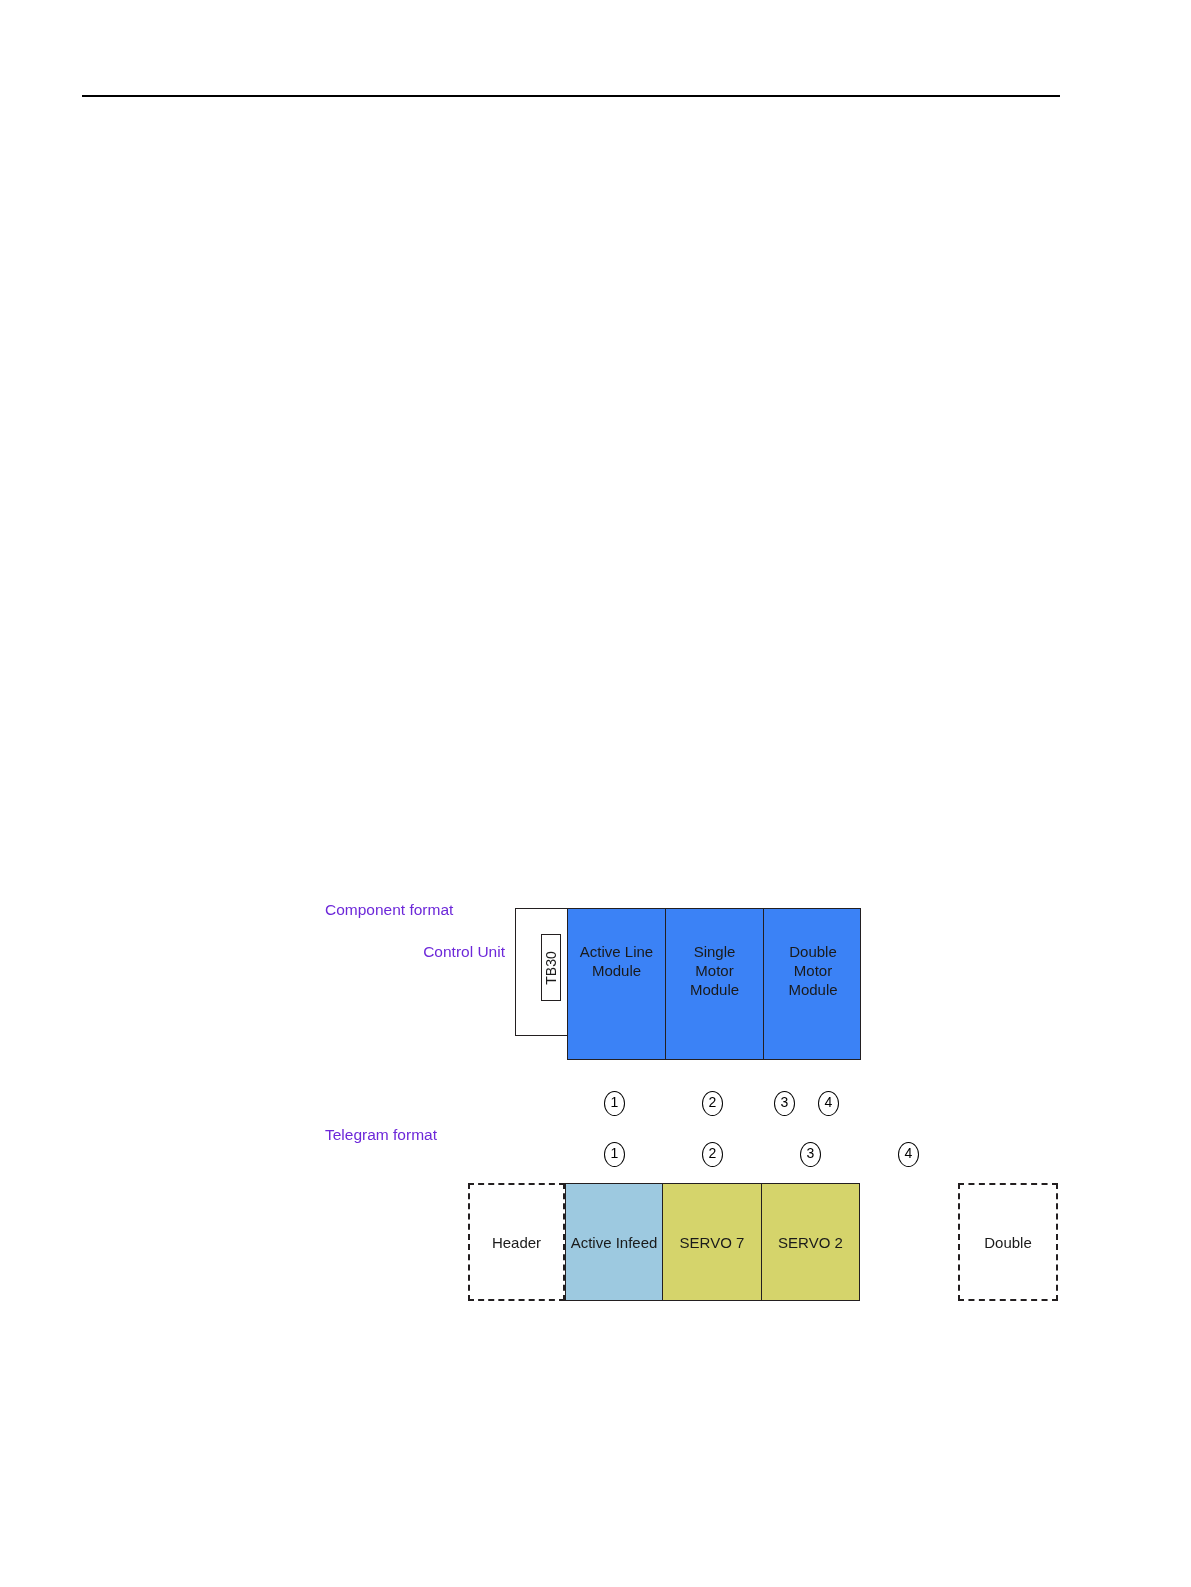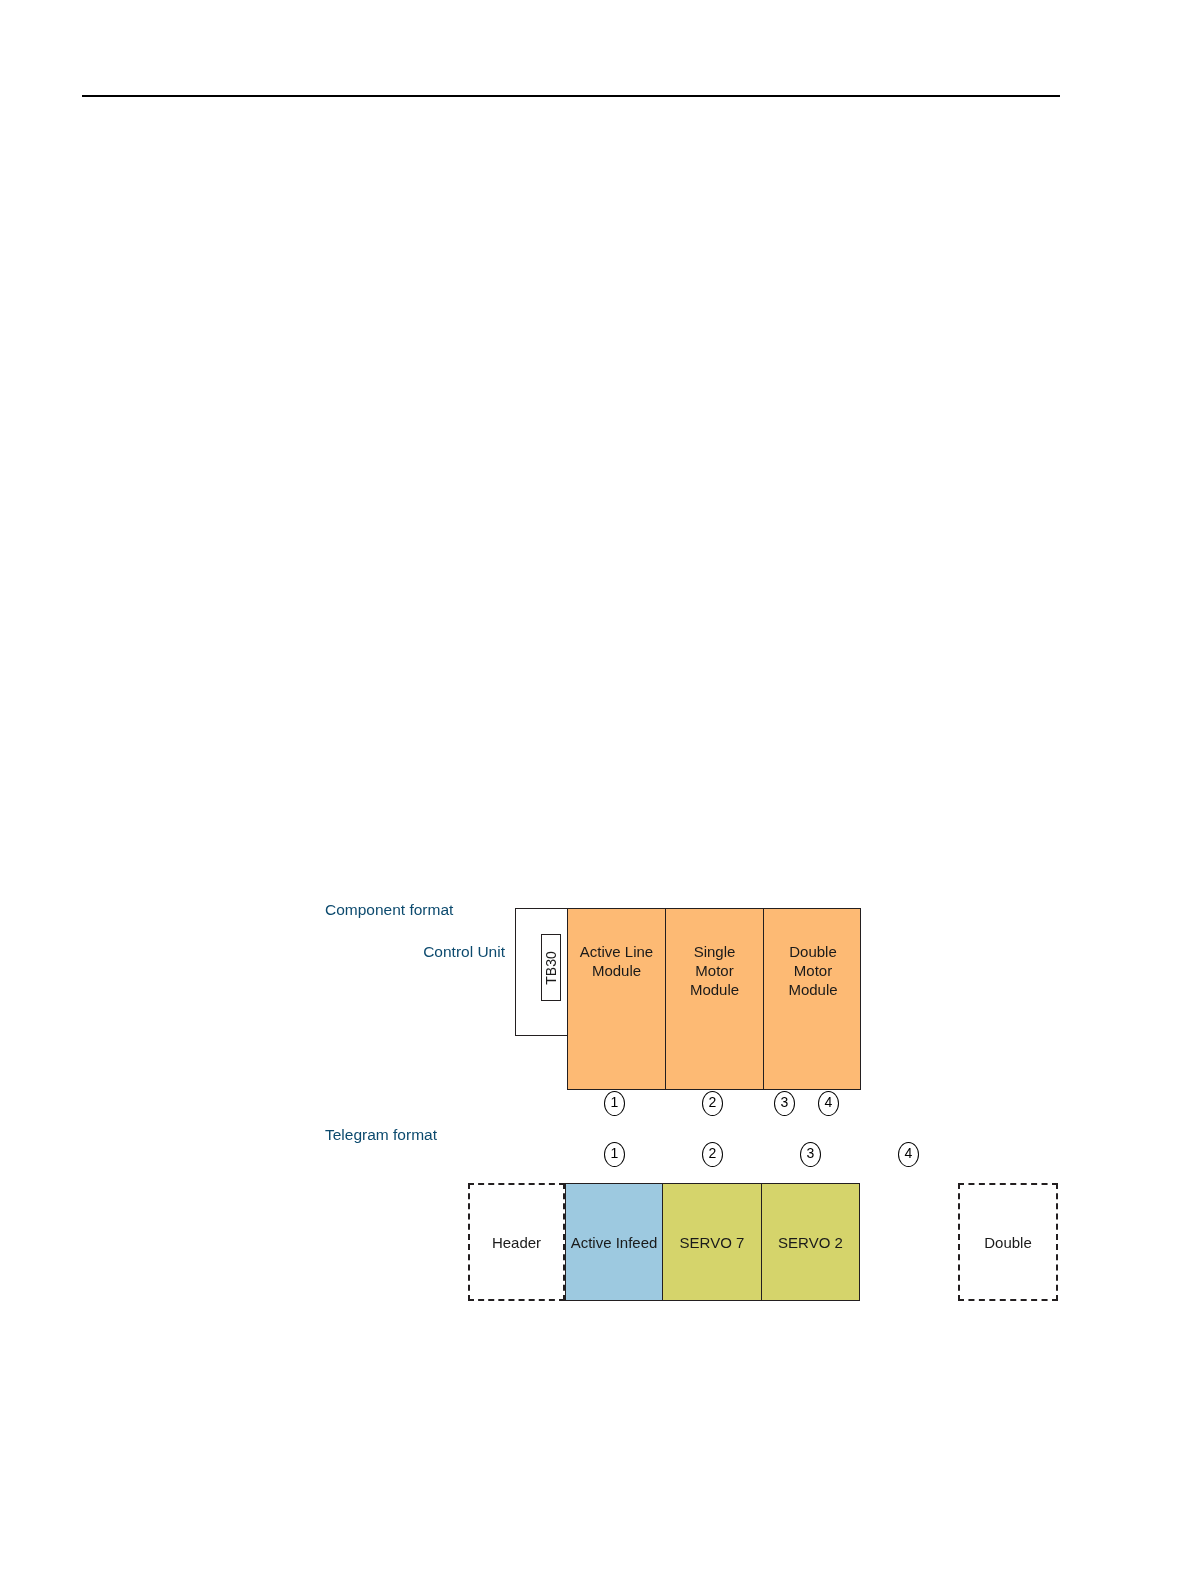--- a/index.html
+++ b/index.html
@@ -27,21 +27,21 @@
     width: 978px;
     height: 0;
     border-top: 2px solid #000000;
   }
 
   
   .caption {
     position: absolute;
     font-size: 15.5px;
     line-height: 1.2;
-    color: #0c4a6e;
+    color: #6d28d9;
     white-space: nowrap;
   }
   .caption-component { left: 325px; top: 901px; }
   .caption-control   { left: 325px; top: 943px; width: 180px; text-align: right; }
   .caption-telegram  { left: 325px; top: 1126px; }
 
   
   .cf-control-unit {
     position: absolute;
     left: 515px;
@@ -71,25 +71,25 @@
     transform-origin: center center;
     font-size: 14px;
     white-space: nowrap;
     color: #1a1a1a;
   }
   .cf-modules {
     position: absolute;
     left: 567px;
     top: 908px;
     width: 294px;
-    height: 182px;
+    height: 152px;
     display: flex;
     box-sizing: border-box;
     border: 1.8px solid #231f20;
-    background: #fdba74;
+    background: #3b82f6;
     z-index: 2;
   }
   .cf-module {
     flex: 0 0 98px;
     box-sizing: border-box;
     border-right: 1.8px solid #231f20;
     position: relative;
   }
   .cf-module:last-child { border-right: none; }
   .cf-module-label {

